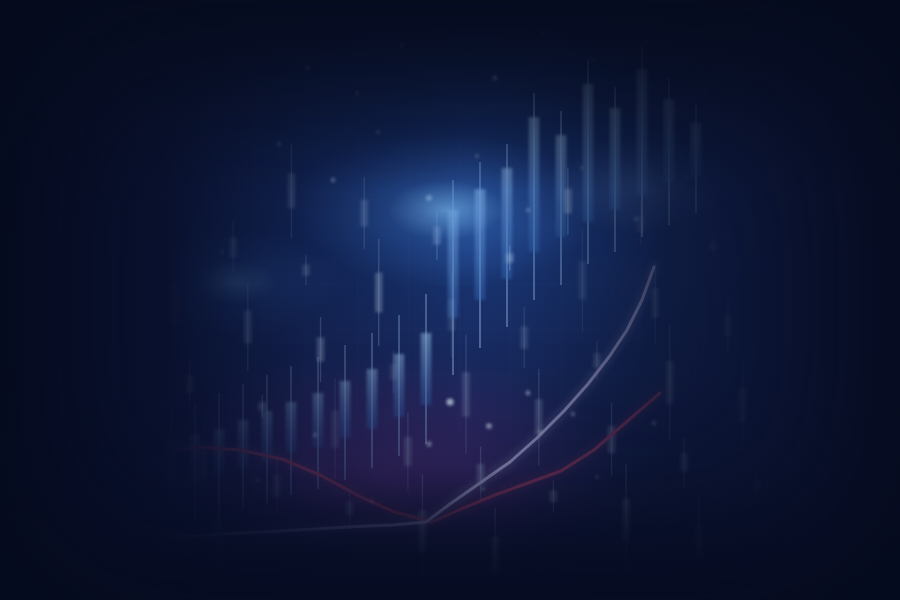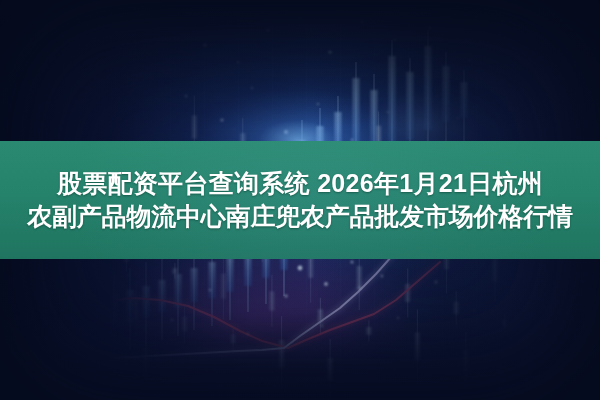--- a/index.html
+++ b/index.html
@@ -497,18 +497,14 @@
       </g>
   </svg>
 
   <div class="layer" id="bg-blue-glow"></div>
   <div class="layer" id="bg-left-dark"></div>
   <div class="layer" id="bg-right-dark"></div>
   <div class="layer" id="bg-top-dark"></div>
   <div class="layer" id="bg-bottom-dark"></div>
   <div class="layer" id="bg-vignette"></div>
 
-  <div id="banner">
-    <div class="ban-line" id="ban-line-1">股票配资平台查询系统 2026年1月21日杭州</div>
-    <div class="ban-line" id="ban-line-2">农副产品物流中心南庄兜农产品批发市场价格行情</div>
-  </div>
 
 </div>
 
 </body></html>

